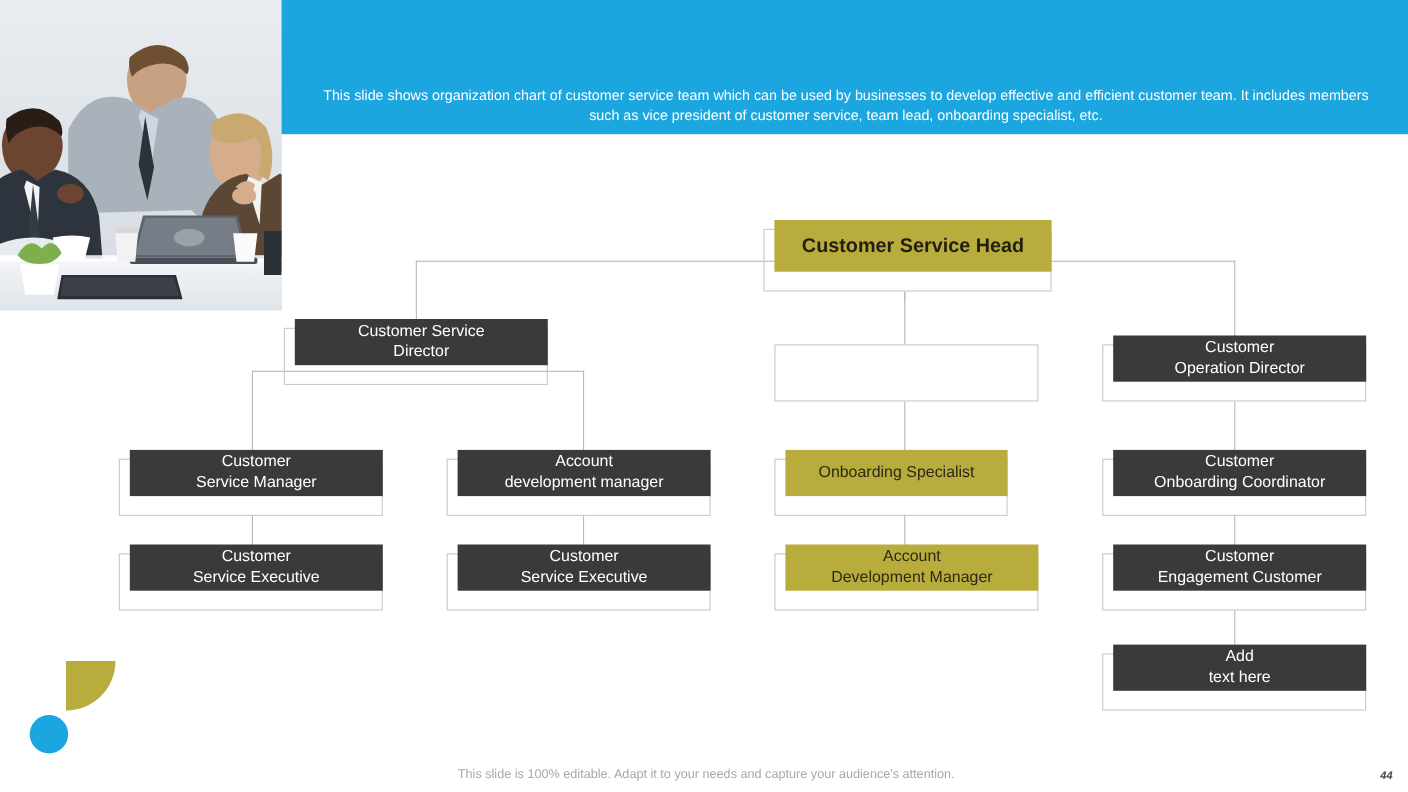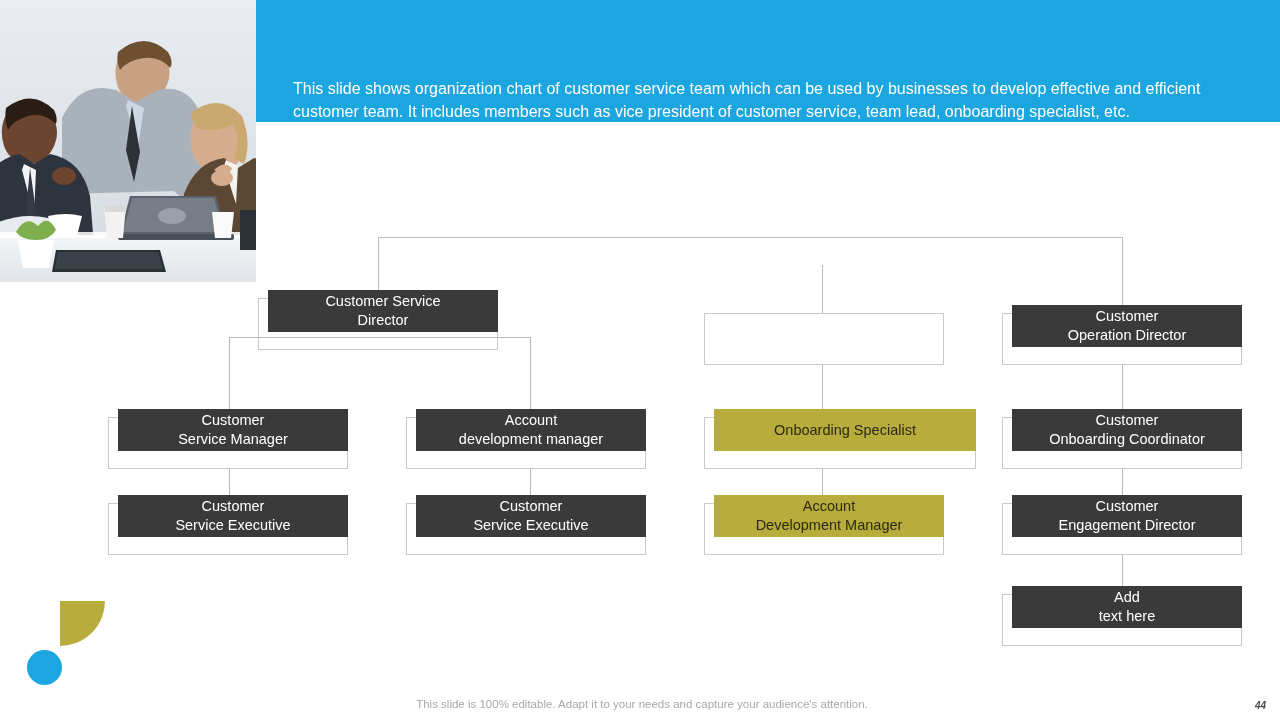--- a/index.html
+++ b/index.html
@@ -40,23 +40,24 @@
     letter-spacing: 0.1px;
     line-height: 1.12;
     white-space: nowrap;
   }
   .header-sub {
     position: absolute;
     left: 37px;
     top: 78px;
     width: 952px;
     color: #ffffff;
-    font-size: 16px;
+    font-size: 13px;
     line-height: 1.42;
     font-weight: 400;
+    text-align: center;
   }
 
   
   .photo {
     position: absolute;
     left: 0;
     top: 0;
     width: 256px;
     height: 282px;
     overflow: hidden;
@@ -261,20 +262,24 @@
 
     <div class="line v" style="left:822px; top:365px; height:52px;"></div>
     <div class="line v" style="left:1122px; top:365px; height:52px;"></div>
 
     <div class="line v" style="left:229px; top:468px; height:35px;"></div>
     <div class="line v" style="left:530px; top:468px; height:35px;"></div>
     <div class="line v" style="left:822px; top:468px; height:35px;"></div>
     <div class="line v" style="left:1122px; top:468px; height:35px;"></div>
     <div class="line v" style="left:1122px; top:555px; height:39px;"></div>
 
+    <div class="node olive head" style="left:694px; top:208px; width:262px; height:57px;">
+      <div class="frame"></div>
+      <div class="fill">Customer Service Head</div>
+    </div>
 
     <div class="node dark" style="left:258px; top:298px; width:240px; height:52px;">
       <div class="frame"></div>
       <div class="fill">
         <div>
           <div>Customer Service</div>
           <div>Director</div>
         </div>
       </div>
     </div>
@@ -306,21 +311,21 @@
     <div class="node dark" style="left:406px; top:417px; width:240px; height:52px;">
       <div class="frame"></div>
       <div class="fill">
         <div>
           <div>Account</div>
           <div>development manager</div>
         </div>
       </div>
     </div>
 
-    <div class="node olive" style="left:704px; top:417px; width:272px; height:52px;">
+    <div class="node olive" style="left:704px; top:417px; width:192px; height:52px;padding-left:20px;">
       <div class="frame"></div>
       <div class="fill">Onboarding Specialist</div>
     </div>
 
     <div class="node dark" style="left:1002px; top:417px; width:240px; height:52px;">
       <div class="frame"></div>
       <div class="fill">
         <div>
           <div>Customer</div>
           <div>Onboarding Coordinator</div>
@@ -356,21 +361,21 @@
           <div>Development Manager</div>
         </div>
       </div>
     </div>
 
     <div class="node dark" style="left:1002px; top:503px; width:240px; height:52px;">
       <div class="frame"></div>
       <div class="fill">
         <div>
           <div>Customer</div>
-          <div>Engagement Director</div>
+          <div>Engagement Customer</div>
         </div>
       </div>
     </div>
 
     <div class="node dark" style="left:1002px; top:594px; width:240px; height:52px;">
       <div class="frame"></div>
       <div class="fill">
         <div>
           <div>Add</div>
           <div>text here</div>

